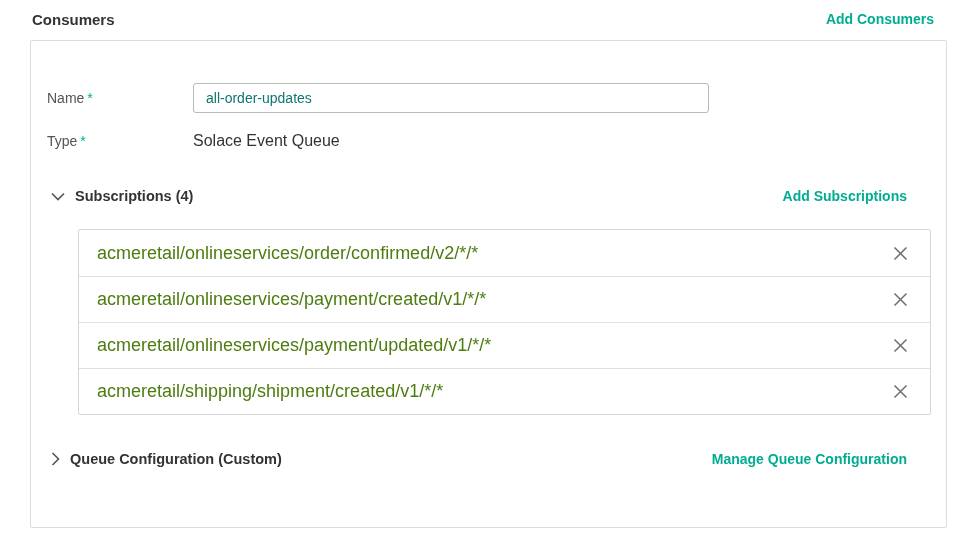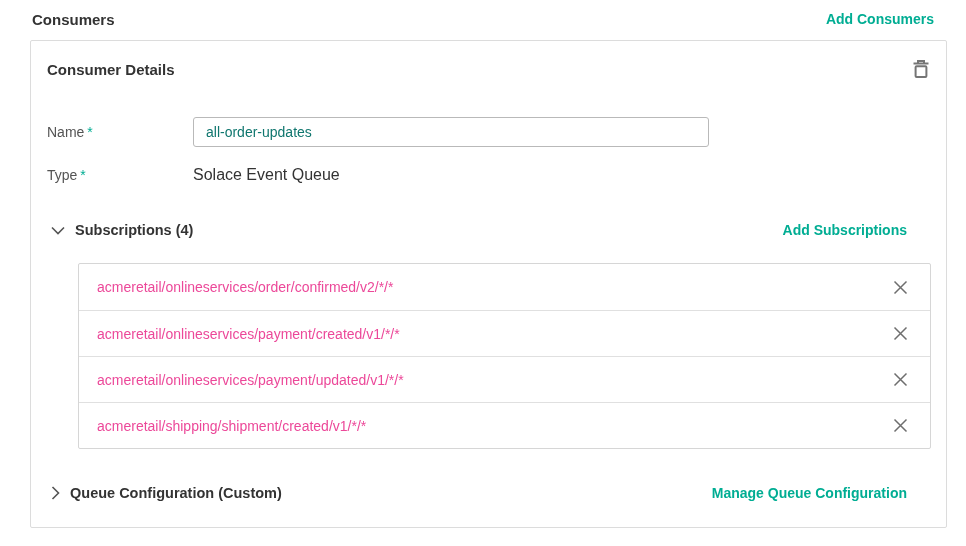--- a/index.html
+++ b/index.html
@@ -34,21 +34,21 @@
   }
   .card-header {
     display: flex; justify-content: space-between; align-items: flex-start;
     height: 22px;
   }
   .card-title { font-size: 15px; font-weight: 700; color: #333333; line-height: 22px; }
   .icon-btn { background: none; border: none; cursor: pointer; padding: 0; line-height: 0; }
 
   
   .form-row { display: flex; align-items: center; }
-  .form-row.name-row { margin-top: 36px; height: 30px; }
+  .form-row.name-row { margin-top: 24px; height: 30px; }
   .form-row.type-row { margin-top: 18px; height: 20px; }
   .field-label { width: 146px; font-size: 14px; color: #545454; flex: none; }
   .required { color: #00ad93; margin-left: 3px; }
   .text-input {
     width: 516px; height: 30px;
     border: 1px solid #b9b9b9; border-radius: 3px;
     padding: 0 12px; font-size: 14px; color: #0f766e;
     font-family: "Liberation Sans", sans-serif;
     outline: none; background: #ffffff;
   }
@@ -72,47 +72,35 @@
     width: 853px;
     border: 1px solid #d6d6d6;
     border-radius: 2px;
     background: #ffffff;
   }
   .sub-row {
     display: flex; justify-content: space-between; align-items: center;
     height: 46px; padding: 0 22px 0 18px;
   }
   .sub-row + .sub-row { border-top: 1px solid #e0e0e0; }
-  .sub-topic { font-size: 14px; color: #ec4899; }
+  .sub-topic { font-size: 18px; color: #4d7c0f; }
   .x-btn { background: none; border: none; cursor: pointer; padding: 0; line-height: 0; }
 </style>
 </head>
 <body>
 
 <div class="page">
 
   <div class="page-header">
     <div class="page-title">Consumers</div>
     <a class="link">Add Consumers</a>
   </div>
 
   <div class="card">
 
-    <div class="card-header">
-      <div class="card-title">Consumer Details</div>
-      <button class="icon-btn">
-        <span>
-          <svg width="18" height="20" viewBox="0 0 18 20" fill="none">
-            <path d="M1.5 4.5 H16.5" stroke="#757575" stroke-width="2"></path>
-            <path d="M6 4 V2 H12 V4" stroke="#757575" stroke-width="2" fill="none"></path>
-            <rect x="3.6" y="7.2" width="10.8" height="10.8" rx="1" stroke="#757575" stroke-width="2" fill="none"></rect>
-          </svg>
-        </span>
-      </button>
-    </div>
 
     <div class="form-row name-row">
       <div class="field-label">
         <span>Name</span><span class="required">*</span>
       </div>
       <input class="text-input" type="text" value="all-order-updates" style="">
     </div>
 
     <div class="form-row type-row">
       <div class="field-label">

